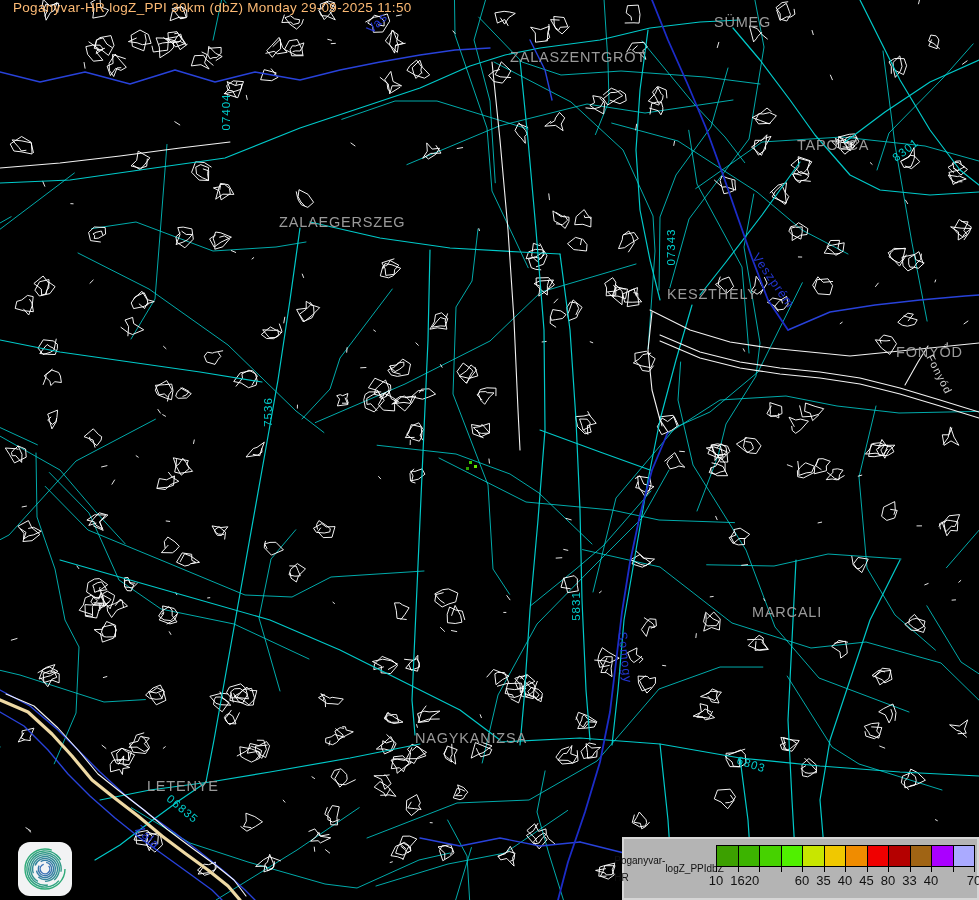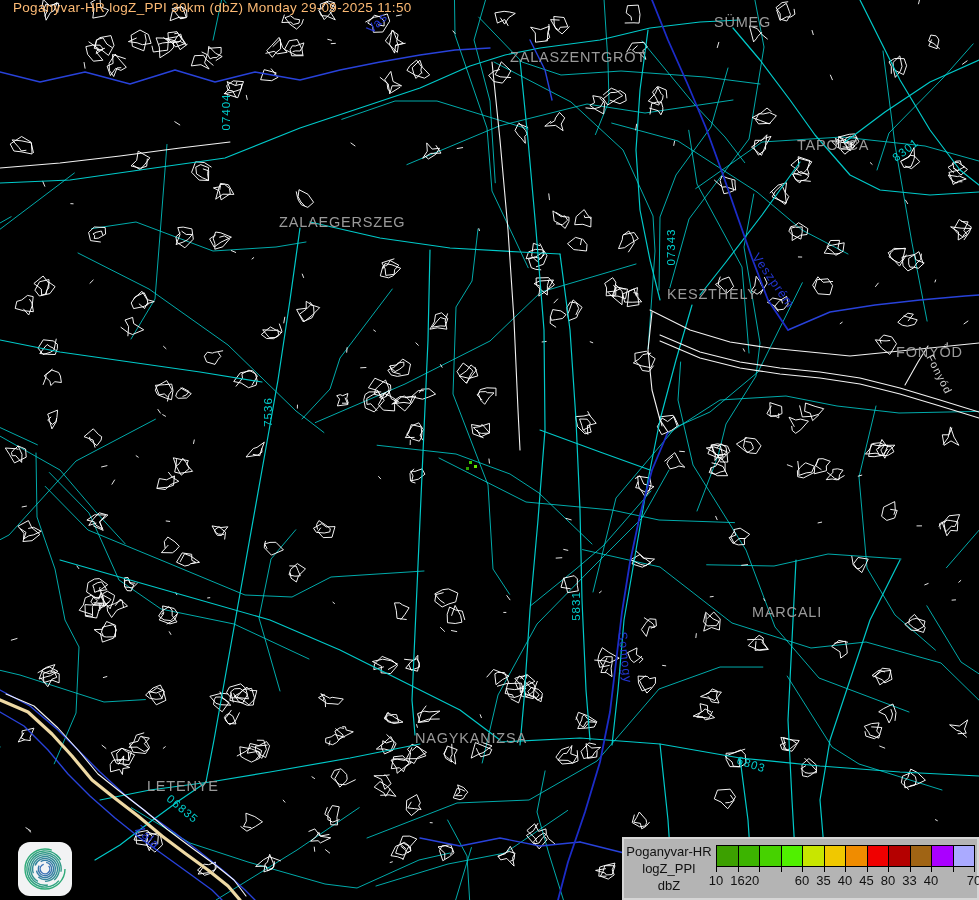--- a/index.html
+++ b/index.html
@@ -5,22 +5,22 @@
   html,body{margin:0;padding:0;background:#000;}
   #stage{position:relative;width:979px;height:900px;background:#000;overflow:hidden;
          font-family:"Liberation Sans",sans-serif;}
   #map-svg{position:absolute;left:0;top:0;}
   #radar-title{position:absolute;left:13px;top:0;color:#fdba74;font-size:13.5px;
                letter-spacing:.3px;white-space:nowrap;z-index:5;}
   
   #legend{position:absolute;left:622px;top:837px;width:357px;height:63px;
           background:#b4b4b4;border:2px solid #d6d6d6;box-sizing:border-box;z-index:6;}
   #legend-textcol{position:absolute;left:0;top:0;width:90px;height:100%;
-                  display:flex;flex-direction:column;justify-content:center;align-items:center;
-                  color:#111;font-size:13px;line-height:17px;}
+                  display:flex;flex-direction:row;justify-content:center;align-items:center;
+                  color:#111;font-size:10px;line-height:17px;}
   #legend-bar{position:absolute;left:92px;top:6px;width:258px;height:46px;}
   .lg-cell{position:absolute;top:0;height:22px;border:1px solid #000;box-sizing:border-box;}
   .lg-tick{position:absolute;top:22px;width:1px;height:5px;background:#000;}
   .lg-num{position:absolute;top:28px;width:30px;margin-left:-15px;text-align:center;
           color:#111;font-size:13px;}
   
   #logo{position:absolute;left:17px;top:841px;width:56px;height:56px;z-index:6;}
 </style>
 </head>
 <body>

